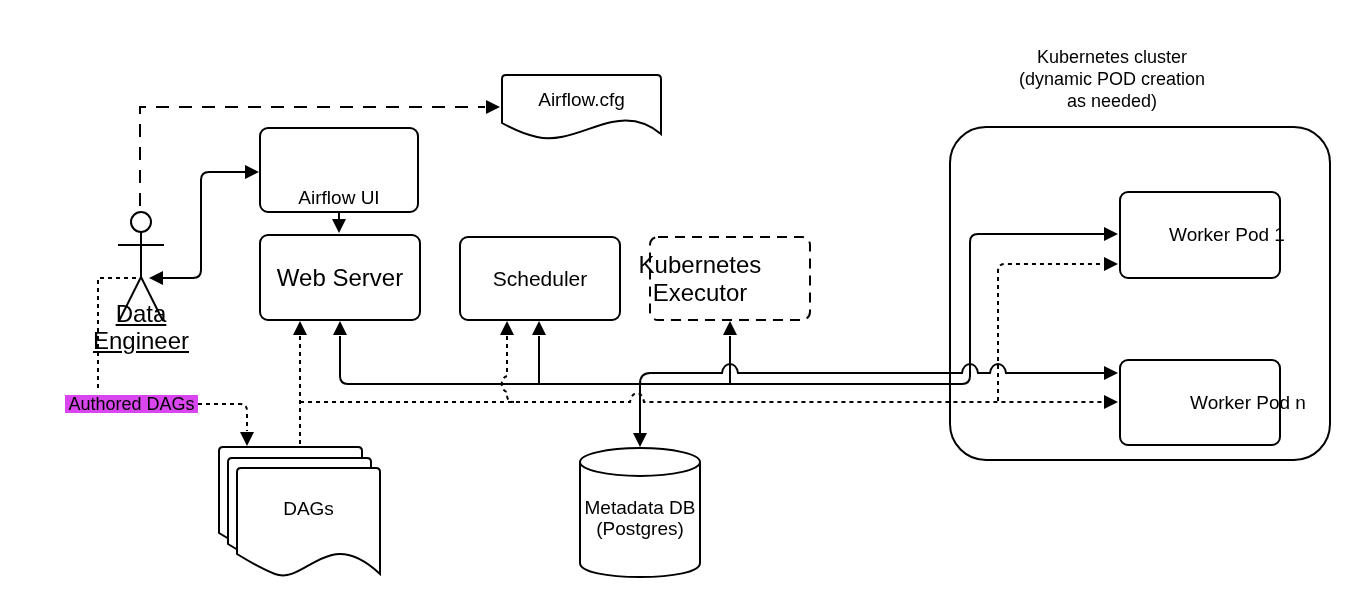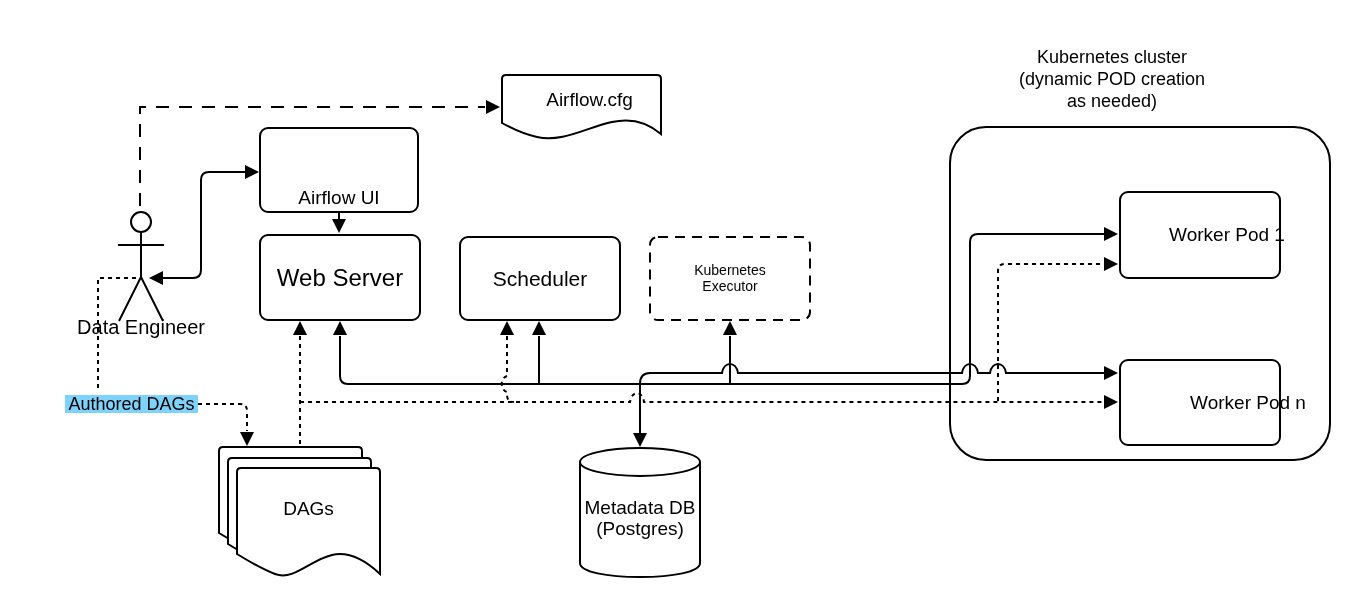--- a/index.html
+++ b/index.html
@@ -100,41 +100,41 @@
 
     <g class="figure">
       <circle cx="141" cy="222" r="10" fill="#ffffff"></circle>
       <path d="M 141,232 L 141,277"></path>
       <path d="M 118,245 L 164,245"></path>
       <path d="M 141,277 L 119,321"></path>
       <path d="M 141,277 L 163,321"></path>
     </g>
   </svg>
 
-  <div class="lbl" style="left:502px;top:78px;width:159px;height:44px;font-size:19px;padding-left:8px;">Airflow.cfg</div>
+  <div class="lbl" style="left:502px;top:78px;width:159px;height:44px;font-size:19px;">Airflow.cfg</div>
 
   <div class="lbl" style="left:260px;top:128px;width:158px;height:84px;font-size:19px;margin-top:28px;">Airflow UI</div>
 
   <div class="lbl" style="left:260px;top:235px;width:160px;height:85px;font-size:24px;">Web Server</div>
 
   <div class="lbl" style="left:460px;top:237px;width:160px;height:83px;font-size:21px;">Scheduler</div>
 
-  <div class="lbl" style="left:650px;top:237px;width:160px;height:83px;font-size:14px;">Kubernetes
+  <div class="lbl" style="left:620px;top:237px;width:160px;height:83px;font-size:24px;">Kubernetes
 Executor</div>
 
   <div class="lbl" style="left:1012px;top:48px;width:200px;height:62px;font-size:18px;line-height:22px;">Kubernetes cluster
 (dynamic POD creation
 as needed)</div>
 
   <div class="lbl" style="left:1120px;top:192px;width:160px;height:86px;font-size:19px;margin-left:27px;">Worker Pod 1</div>
 
   <div class="lbl" style="left:1120px;top:360px;width:160px;height:85px;font-size:19px;padding-left:48px;">Worker Pod n</div>
 
   <div class="lbl" style="left:237px;top:468px;width:143px;height:82px;font-size:19px;">DAGs</div>
 
   <div class="lbl" style="left:580px;top:494px;width:120px;height:48px;font-size:19px;line-height:21px;">Metadata DB
 (Postgres)</div>
 
-  <div class="lbl" style="left:66px;top:318px;width:150px;height:18px;font-size:20px;">Data Engineer</div>
+  <div class="lbl" style="left:66px;top:318px;width:150px;height:18px;font-size:24px;text-decoration:underline;">Data Engineer</div>
 
-  <div class="lbl" style="left:65px;top:395px;width:133px;height:18px;font-size:18px;background:#7dd3fc;">Authored DAGs</div>
+  <div class="lbl" style="left:65px;top:395px;width:133px;height:18px;font-size:18px;background:#d946ef;">Authored DAGs</div>
 
 </div>
 
 </body></html>

